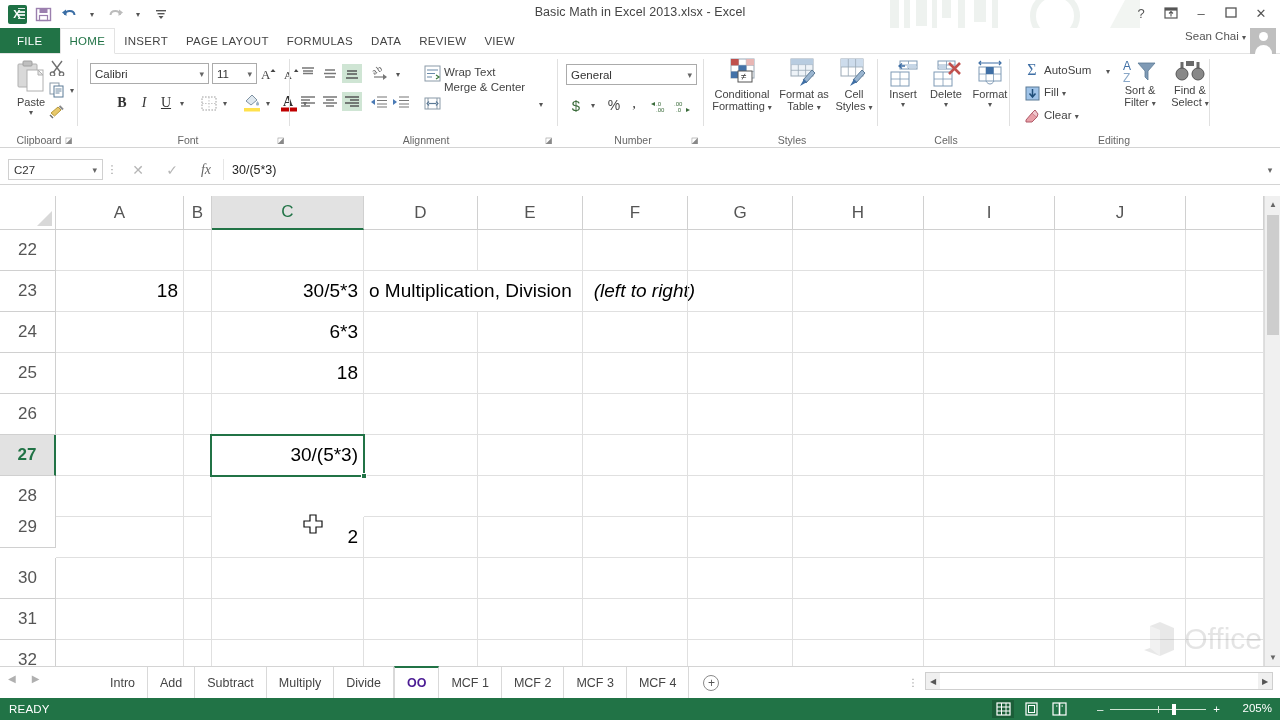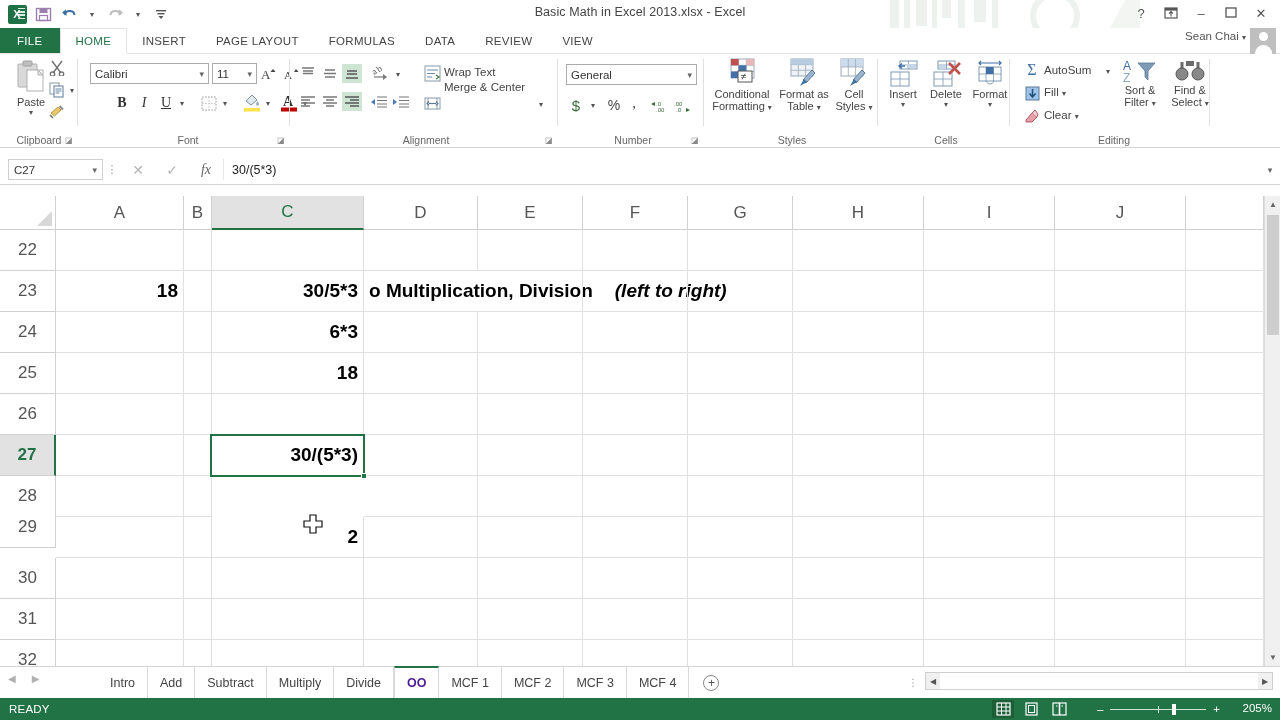--- a/index.html
+++ b/index.html
@@ -44,21 +44,21 @@
   }
   .ribbon-deco svg { position:absolute; right:0; top:0; }
 
   
   .tabs {
     position:absolute; left:0; top:28px; width:1280px; height:26px;
     background:#fff; display:flex; align-items:stretch;
     border-bottom:1px solid #e3e3e3;
   }
   .tab {
-    padding:0 15px; display:flex; align-items:center;
+    padding:0 9px; display:flex; align-items:center;
     font-size:11.5px; color:#444; letter-spacing:.3px;
     text-transform:uppercase; cursor:default;
   }
   .tab.file { background:#217346; color:#fff; padding:12px 17px; }
   .tab.active { color:#217346; border:1px solid #e3e3e3; border-bottom:1px solid #fff; margin-bottom:-1px; background:#fff;}
   .acct {
     position:absolute; right:34px; top:30px; font-size:11.5px; color:#555;
   }
   .avatar {
     position:absolute; right:4px; top:28px; width:26px; height:26px;
@@ -137,21 +137,21 @@
   }
   .ch.sel { background:#e2e2e2; color:#217346; border-bottom:2px solid #217346; }
   .rowhdrs { position:absolute; left:0; top:34px; width:56px; bottom:0; }
   .rh {
     position:absolute; left:0; width:56px; border-bottom:1px solid #d0d0d0;
     border-right:1px solid #d0d0d0; background:#fff;
     display:flex; align-items:center; justify-content:center;
     font-size:17px; color:#555;
   }
   .rh.sel { background:#e2e2e2; color:#217346; font-weight:bold; border-right:2px solid #217346;}
-  .cells { position:absolute; left:56px; top:34px; right:16px; bottom:0; overflow:hidden;font-weight:bold; }
+  .cells { position:absolute; left:56px; top:34px; right:16px; bottom:0; overflow:hidden; }
   .cell {
     position:absolute; border-right:1px solid #e0e0e0; border-bottom:1px solid #e0e0e0;
     display:flex; align-items:center; font-size:19px; color:#000;
     padding:0 5px; white-space:nowrap;
   }
   .cell.right { justify-content:flex-end; }
   .selcell {
     position:absolute; border:2px solid #217346; pointer-events:none;
   }
   .selcell .handle {
@@ -868,20 +868,27 @@
       </div>
     </div>
 
     <div class="vscroll">
       <div class="vs-up">▲</div>
       <div class="vs-thumb"></div>
       <div class="vs-dn">▼</div>
     </div>
   </div>
 
+  <div class="office-wm">
+    <svg width="38" height="38" viewBox="0 0 38 38">
+        <path d="M4 30 L20 36 L34 30 L34 8 L20 2 L10 6 L10 28 Z" fill="#9b9b9b"></path>
+        <path d="M10 6 L20 10 L20 36 L10 28 Z" fill="#c4c4c4"></path>
+      </svg>
+    <span>Office</span>
+  </div>
 
   <div class="sheetbar">
     <div class="navarrows">
       <span>◀</span>
       <span>▶</span>
     </div>
     <div class="stabs">
       <div class="stab">Intro</div>
       <div class="stab">Add</div>
       <div class="stab">Subtract</div>

